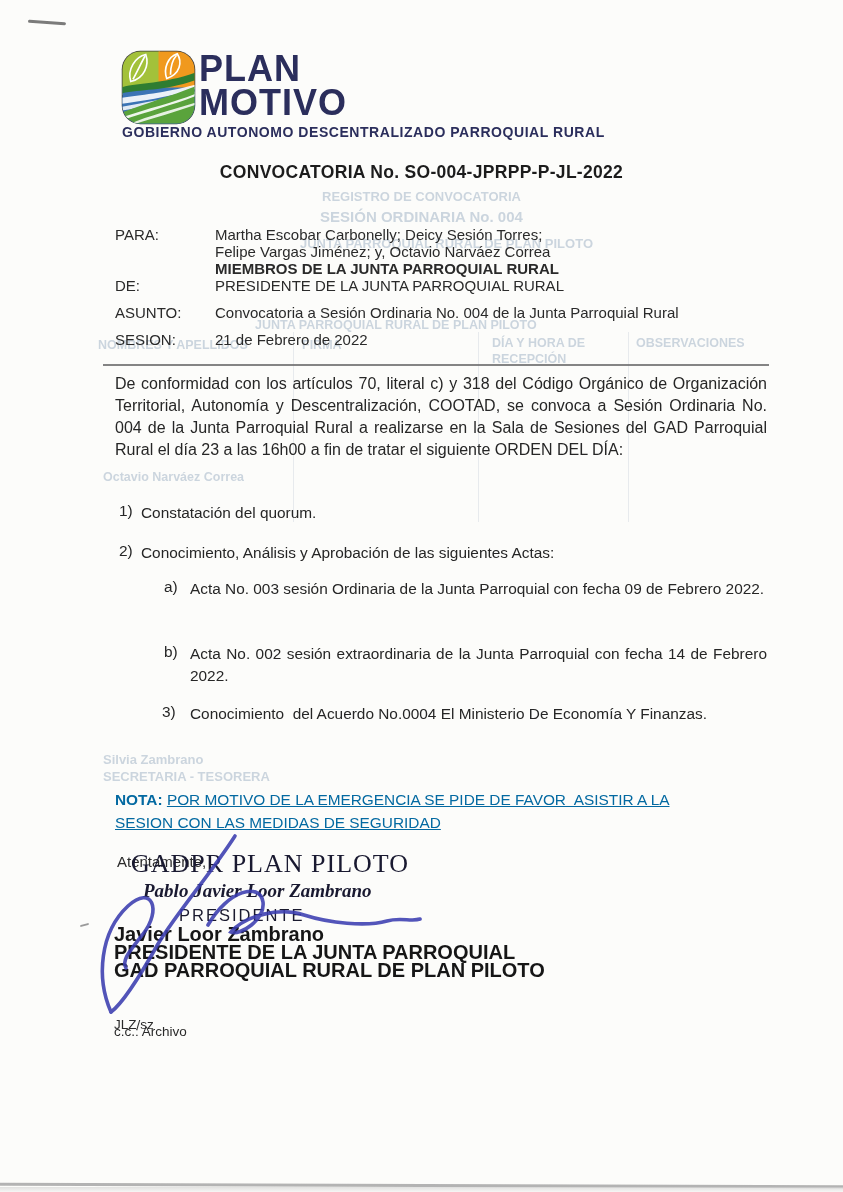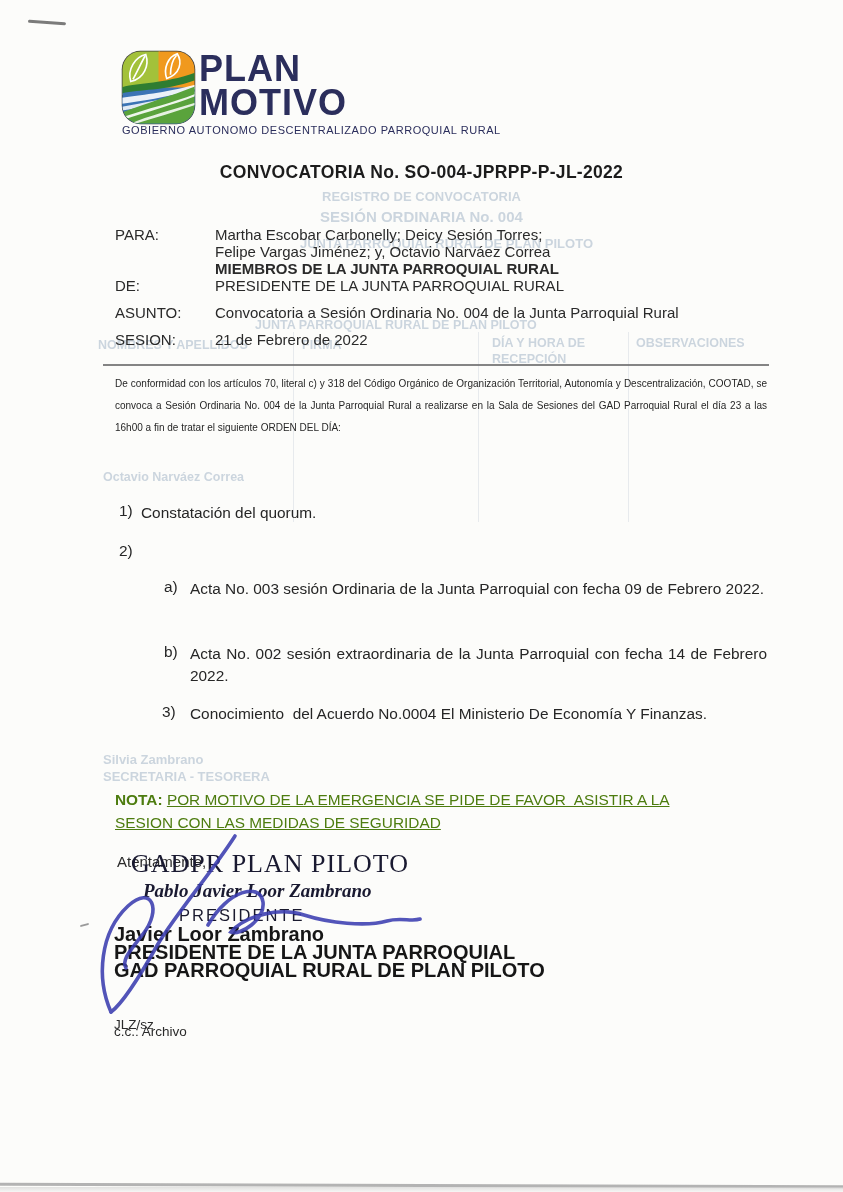--- a/index.html
+++ b/index.html
@@ -14,37 +14,37 @@
   }
   .abs{position:absolute;}
   .label{font-size:15px;color:#2a2a2a;}
   .val{font-size:15px;color:#2a2a2a;}
   .bold{font-weight:bold;}
   .doc-title{
     width:843px;text-align:center;
     font-size:17.5px;font-weight:bold;letter-spacing:.3px;color:#1c1c1c;
   }
   .para{
-    font-size:10px;line-height:22px;text-align:justify;color:#262626;
+    font-size:16px;line-height:22px;text-align:justify;color:#262626;
   }
   .ghost{
     color:#8aa0b8;opacity:.42;font-weight:bold;
     filter:blur(.4px);white-space:nowrap;
   }
   .ghost-line{background:rgba(140,155,175,.18);}
   .logo-word{
     font-weight:800;color:#2b2e5c;font-size:36px;line-height:33px;letter-spacing:1px;
   }
   .logo-sub{
-    font-size:11px;font-weight:normal;color:#2b2e5c;letter-spacing:.55px;white-space:nowrap;
+    font-size:14px;font-weight:bold;color:#2b2e5c;letter-spacing:.55px;white-space:nowrap;
   }
   .marker{font-size:15.4px;color:#262626;}
   .item-text{font-size:15.4px;line-height:22px;color:#262626;}
   .just{text-align:justify;}
-  .nota{font-size:15.4px;line-height:23px;color:#4d7c0f;}
+  .nota{font-size:15.4px;line-height:23px;color:#0369a1;}
   .nota .u{text-decoration:underline;white-space:pre-wrap;}
   .stamp-serif{
     font-family:"Liberation Serif", serif;color:#191930;white-space:nowrap;
   }
   .sig-bold{font-size:20px;font-weight:bold;color:#161616;white-space:nowrap;}
   .footer-text{font-size:13.5px;color:#2a2a2a;white-space:nowrap;}
   .corner-mark{
     width:38px;height:3px;background:#5a5a5a;border-radius:2px;
     transform:rotate(4deg);opacity:.8;
   }
@@ -135,20 +135,21 @@
   <div class="abs val" style="left:215px;top:331px;">21 de Febrero de 2022</div>
 
   <div class="abs hr-line" style="left:103px;top:364px;width:666px;"></div>
 
   <div class="abs para" style="left:115px;top:373px;width:652px;">De conformidad con los artículos 70, literal c) y 318 del Código Orgánico de Organización Territorial, Autonomía y Descentralización, COOTAD, se convoca a Sesión Ordinaria No. 004 de la Junta Parroquial Rural a realizarse en la Sala de Sesiones del GAD Parroquial Rural el día 23 a las 16h00 a fin de tratar el siguiente ORDEN DEL DÍA:</div>
 
   <div class="abs marker" style="left:119px;top:502px;">1)</div>
   <div class="abs item-text" style="left:141px;top:502px;">Constatación del quorum.</div>
 
   <div class="abs marker" style="left:119px;top:542px;">2)</div>
+  <div class="abs item-text" style="left:141px;top:542px;">Conocimiento, Análisis y Aprobación de las siguientes Actas:</div>
 
   <div class="abs marker" style="left:164px;top:578px;">a)</div>
   <div class="abs item-text just" style="left:190px;top:578px;width:577px;">Acta No. 003 sesión Ordinaria de la Junta Parroquial con fecha 09 de Febrero 2022.</div>
 
   <div class="abs marker" style="left:164px;top:643px;">b)</div>
   <div class="abs item-text just" style="left:190px;top:643px;width:577px;">Acta No. 002 sesión extraordinaria de la Junta Parroquial con fecha 14 de Febrero 2022.</div>
 
   <div class="abs marker" style="left:162px;top:703px;">3)</div>
   <div class="abs item-text pre" style="left:190px;top:703px;width:590px;">Conocimiento  del Acuerdo No.0004 El Ministerio De Economía Y Finanzas.</div>
 

